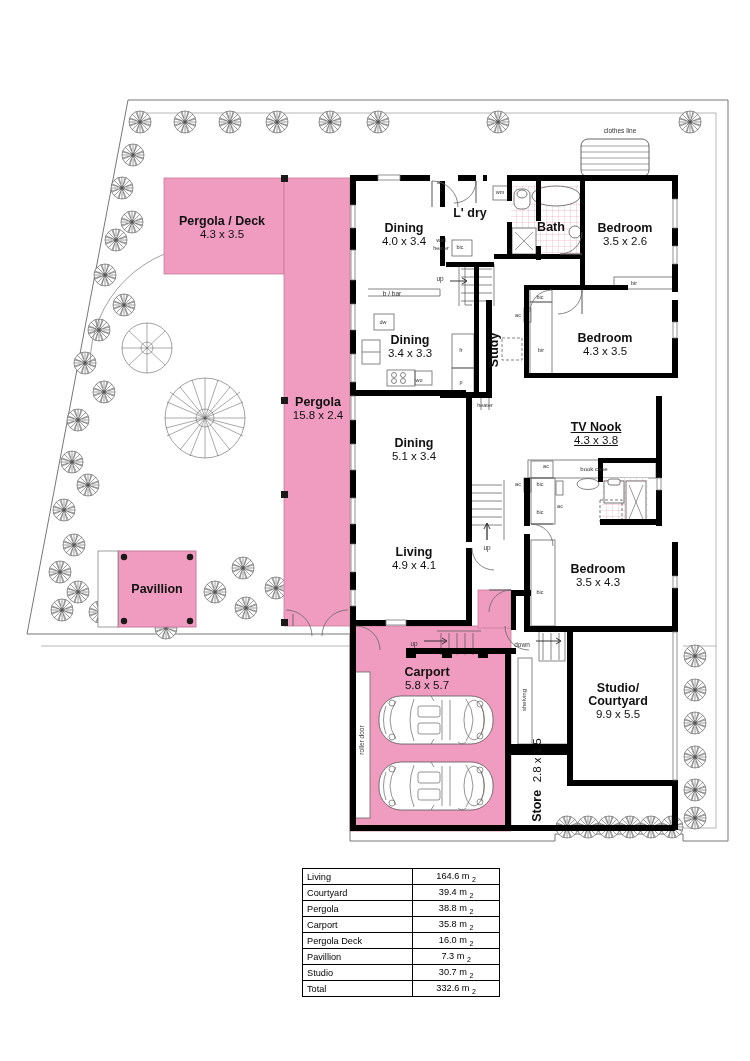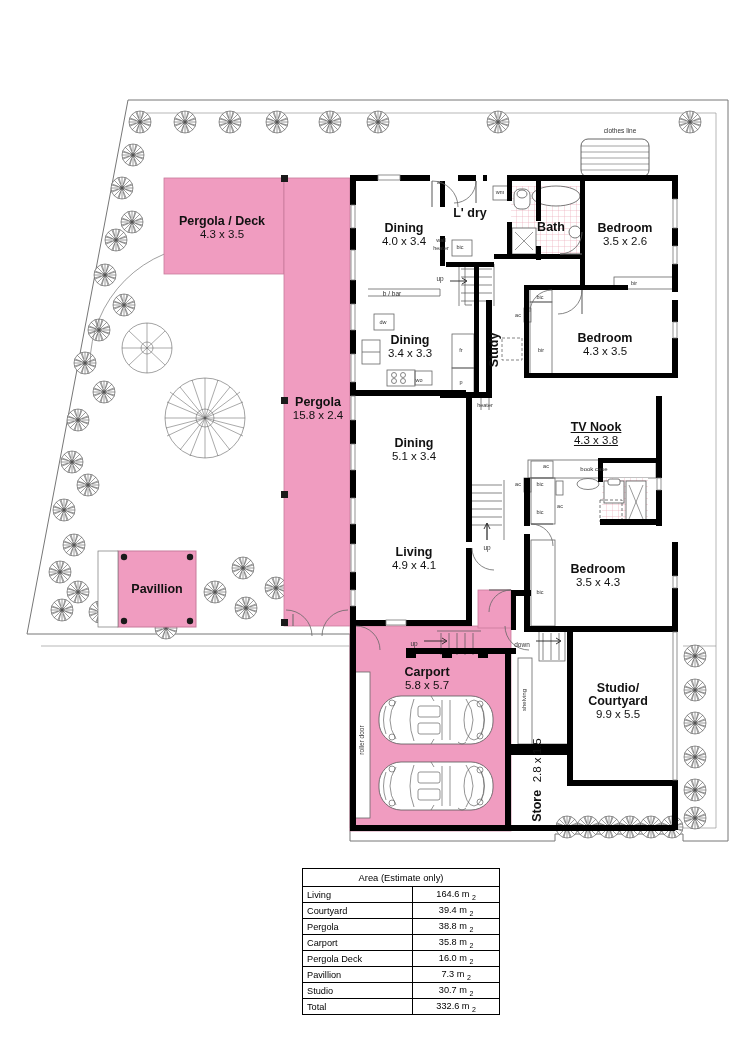--- a/index.html
+++ b/index.html
@@ -505,23 +505,20 @@
     <div class="lbl" style="left: 487px; top: 547px; font-size: 6.5px; color: rgb(51, 51, 51); transform: translate(-50%, -50%);">up</div>
     <div class="lbl" style="left: 414px; top: 643px; font-size: 6.5px; color: rgb(51, 51, 51); transform: translate(-50%, -50%);">up</div>
     <div class="lbl" style="left: 522px; top: 644px; font-size: 6.5px; color: rgb(51, 51, 51); transform: translate(-50%, -50%);">down</div>
     <div class="lbl" style="left: 361px; top: 740px; font-size: 6.5px; color: rgb(51, 51, 51); transform: translate(-50%, -50%) rotate(-90deg);">roller door</div>
     <div class="lbl" style="left: 524px; top: 700px; font-size: 6px; color: rgb(51, 51, 51); transform: translate(-50%, -50%) rotate(-90deg);">shelving</div>
   </div>
 
 <div id="areaTable">
   <table>
     <tbody id="areaBody">
-      <tr>
-          <td class="hdr" colspan="2">Area (Estimate only)</td>
-        </tr>
     <tr>
           <td class="nm">Living</td>
           <td class="vl">164.6 m <sub>2</sub></td>
         </tr>
         <tr>
           <td class="nm">Courtyard</td>
           <td class="vl">39.4 m <sub>2</sub></td>
         </tr>
         <tr>
           <td class="nm">Pergola</td>

